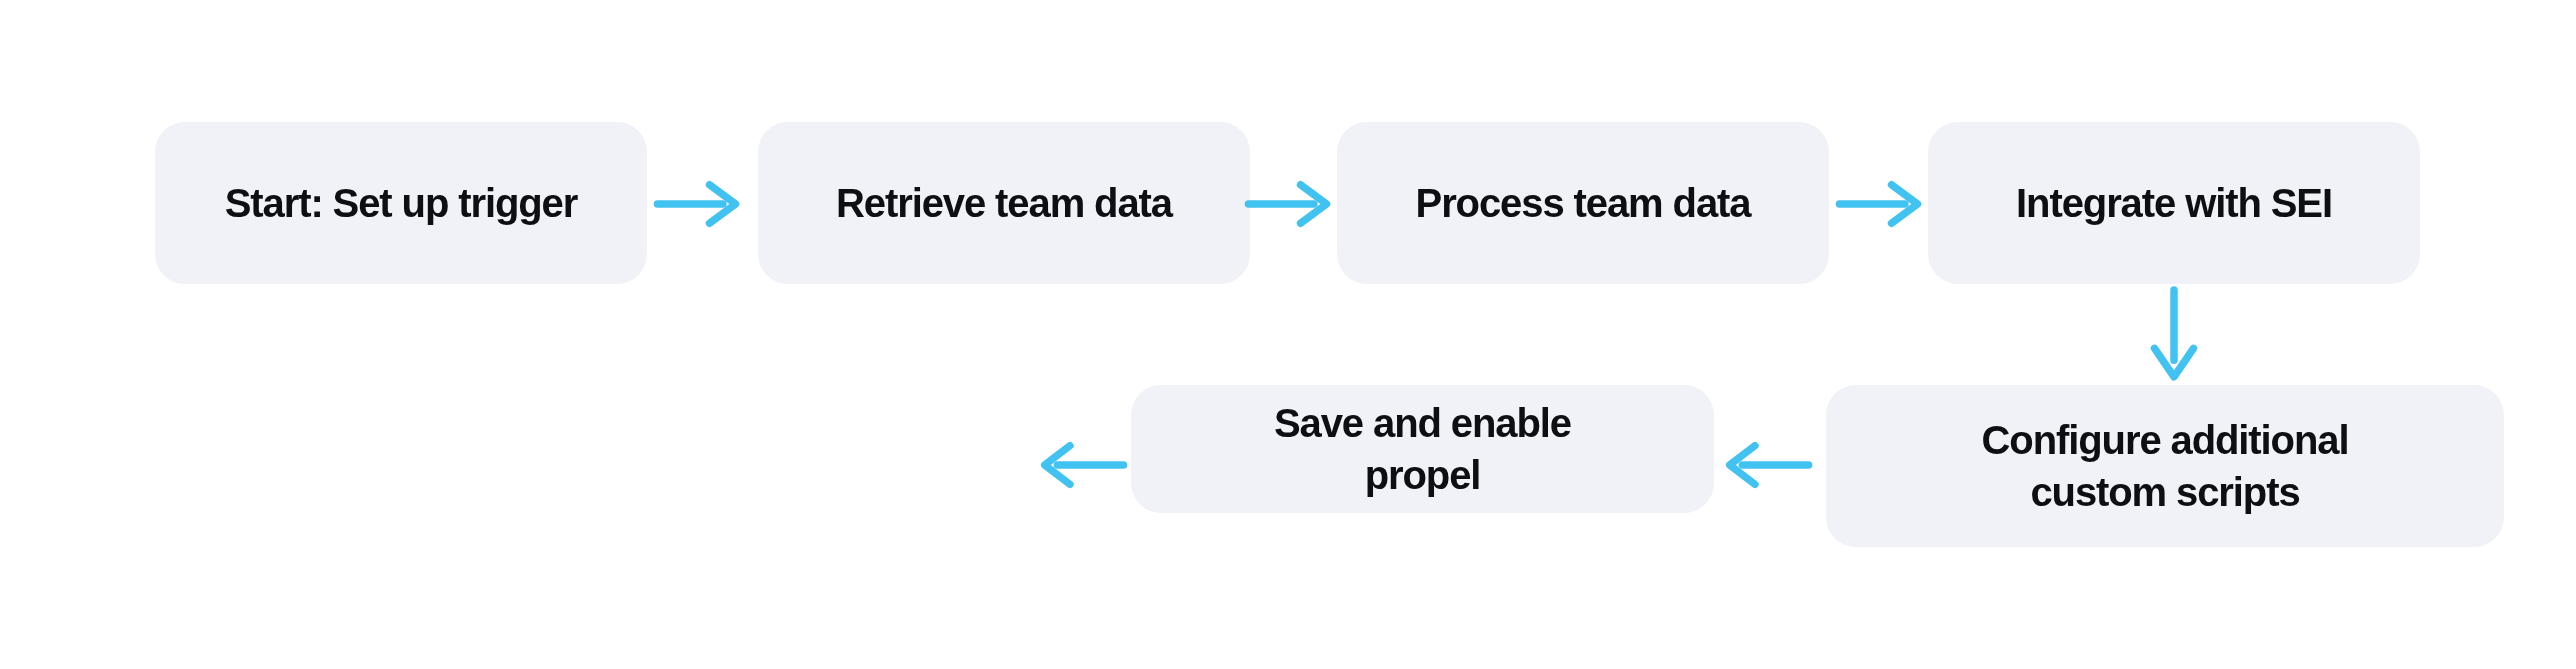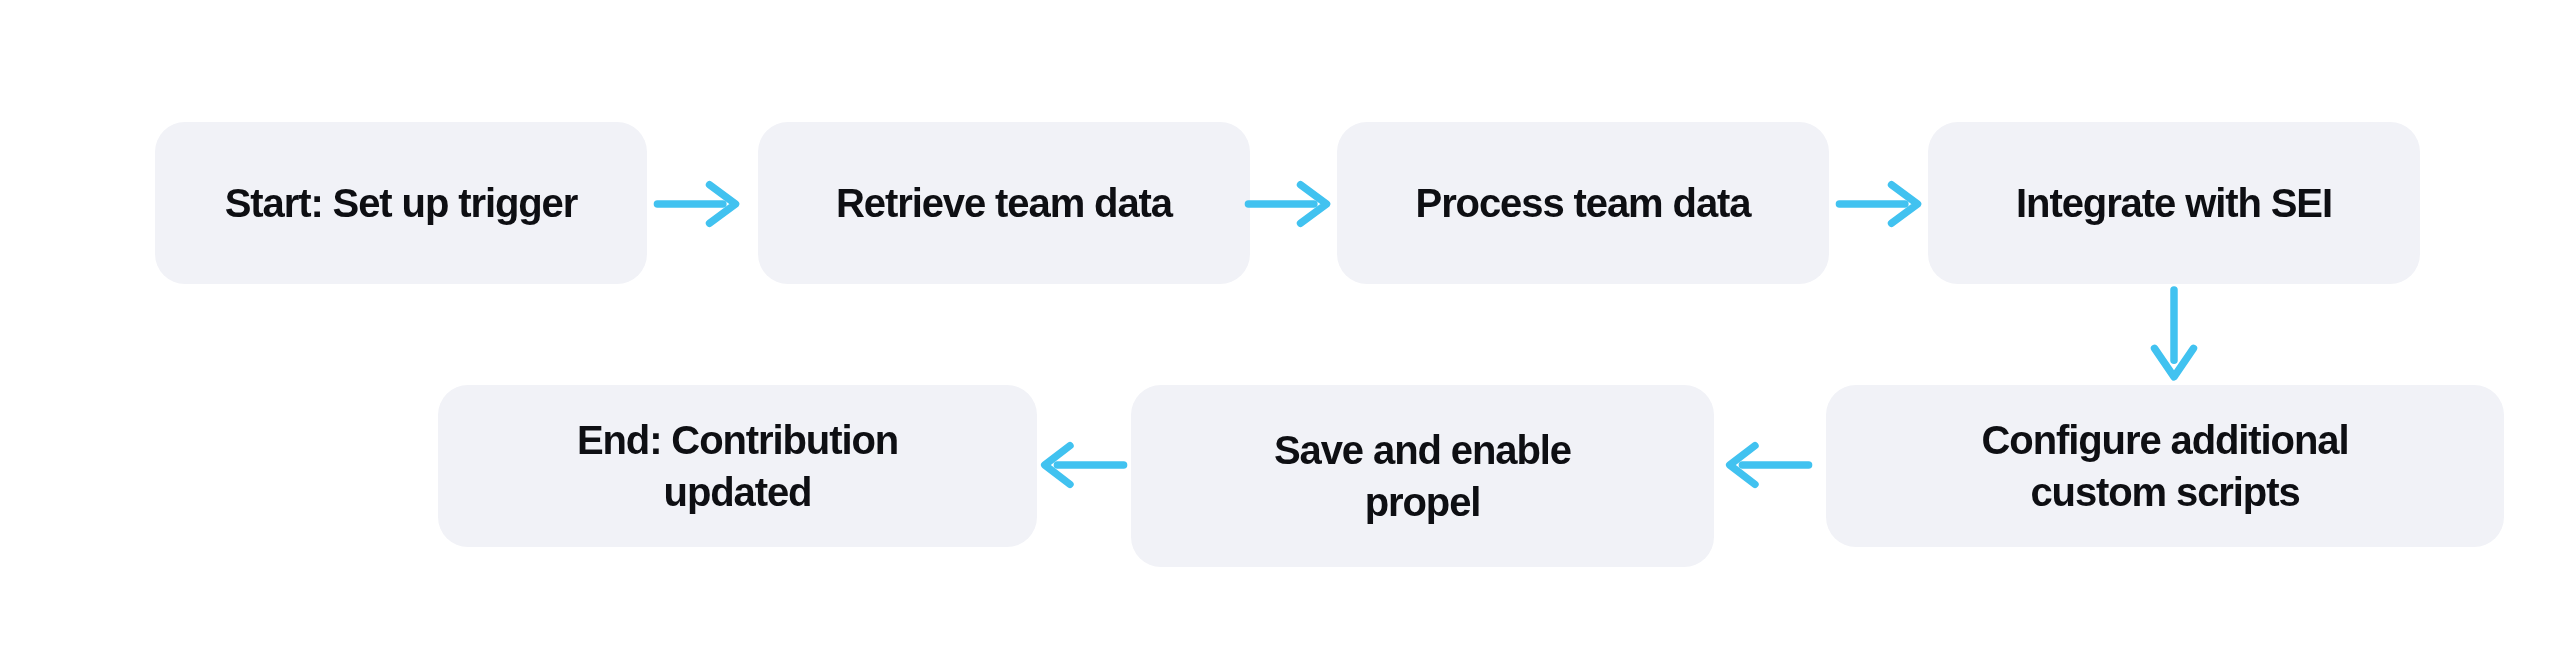--- a/index.html
+++ b/index.html
@@ -31,21 +31,21 @@
     box-sizing: border-box;
     padding: 0 20px;
   }
   
   .n-start     { left: 155px;  top: 122px; width: 492px; height: 162px; }
   .n-retrieve  { left: 746px; top: 122px; width: 492px; height: 162px; margin-left: 12px; }
   .n-process   { left: 1337px; top: 122px; width: 492px; height: 162px; }
   .n-integrate { left: 1928px; top: 122px; width: 492px; height: 162px; }
   
   .n-configure { left: 1826px; top: 385px; width: 678px; height: 162px; }
-  .n-save      { left: 1131px; top: 385px; width: 583px; height: 182px; }
+  .n-save      { left: 1131px; top: 385px; width: 583px; height: 128px; }
   .n-end       { left: 438px;  top: 385px; width: 599px; height: 162px; }
 
   .arrow {
     position: absolute;
     color: var(--arrow, #41c2f0);
   }
   .arrow svg { display: block; }
   .arrow svg * {
     fill: none;
     stroke: currentColor;
@@ -72,22 +72,20 @@
   <div class="node n-integrate">Integrate with SEI</div>
 
   <div class="node n-process">Process team data</div>
 
   <div class="node n-configure">Configure additional
 custom scripts</div>
 
   <div class="node n-save">Save and enable
 propel</div>
 
-  <div class="node n-end">End: Contribution
-updated</div>
 
   <div class="arrow e-right-1">
     <svg width="99" height="60" viewBox="0 0 133 80" aria-hidden="true">
       <line x1="14" y1="40" x2="102" y2="40"></line>
       <polyline points="84,14 119,40 84,66"></polyline>
     </svg>
   </div>
 
   <div class="arrow e-right-2">
     <svg width="99" height="60" viewBox="0 0 133 80" aria-hidden="true">

